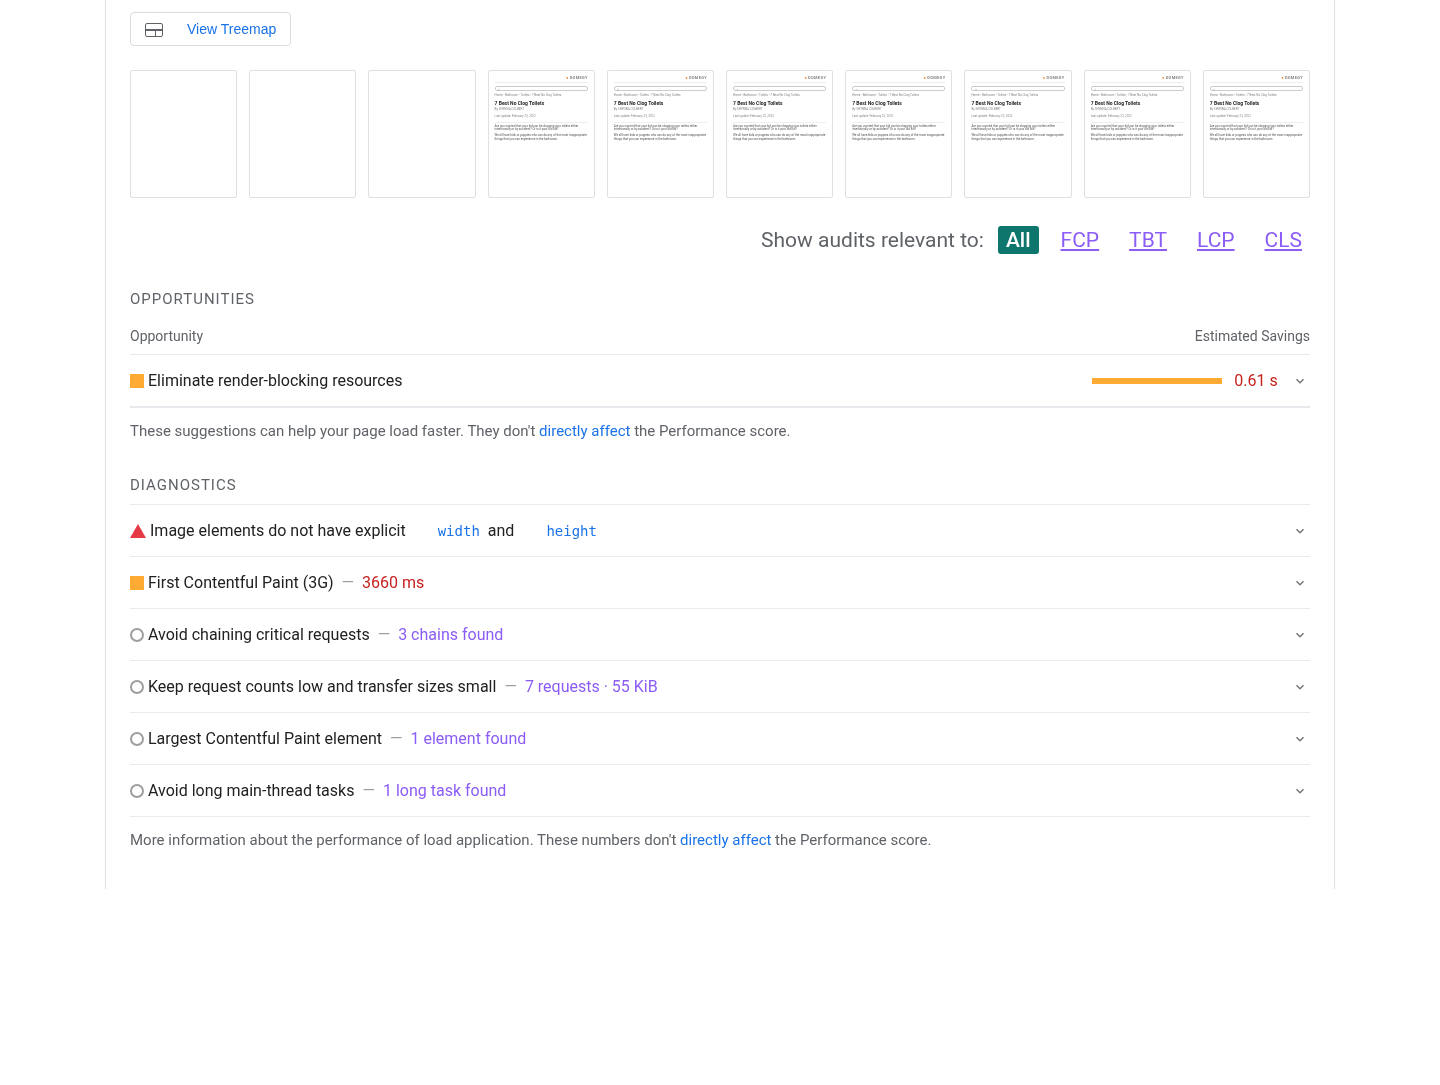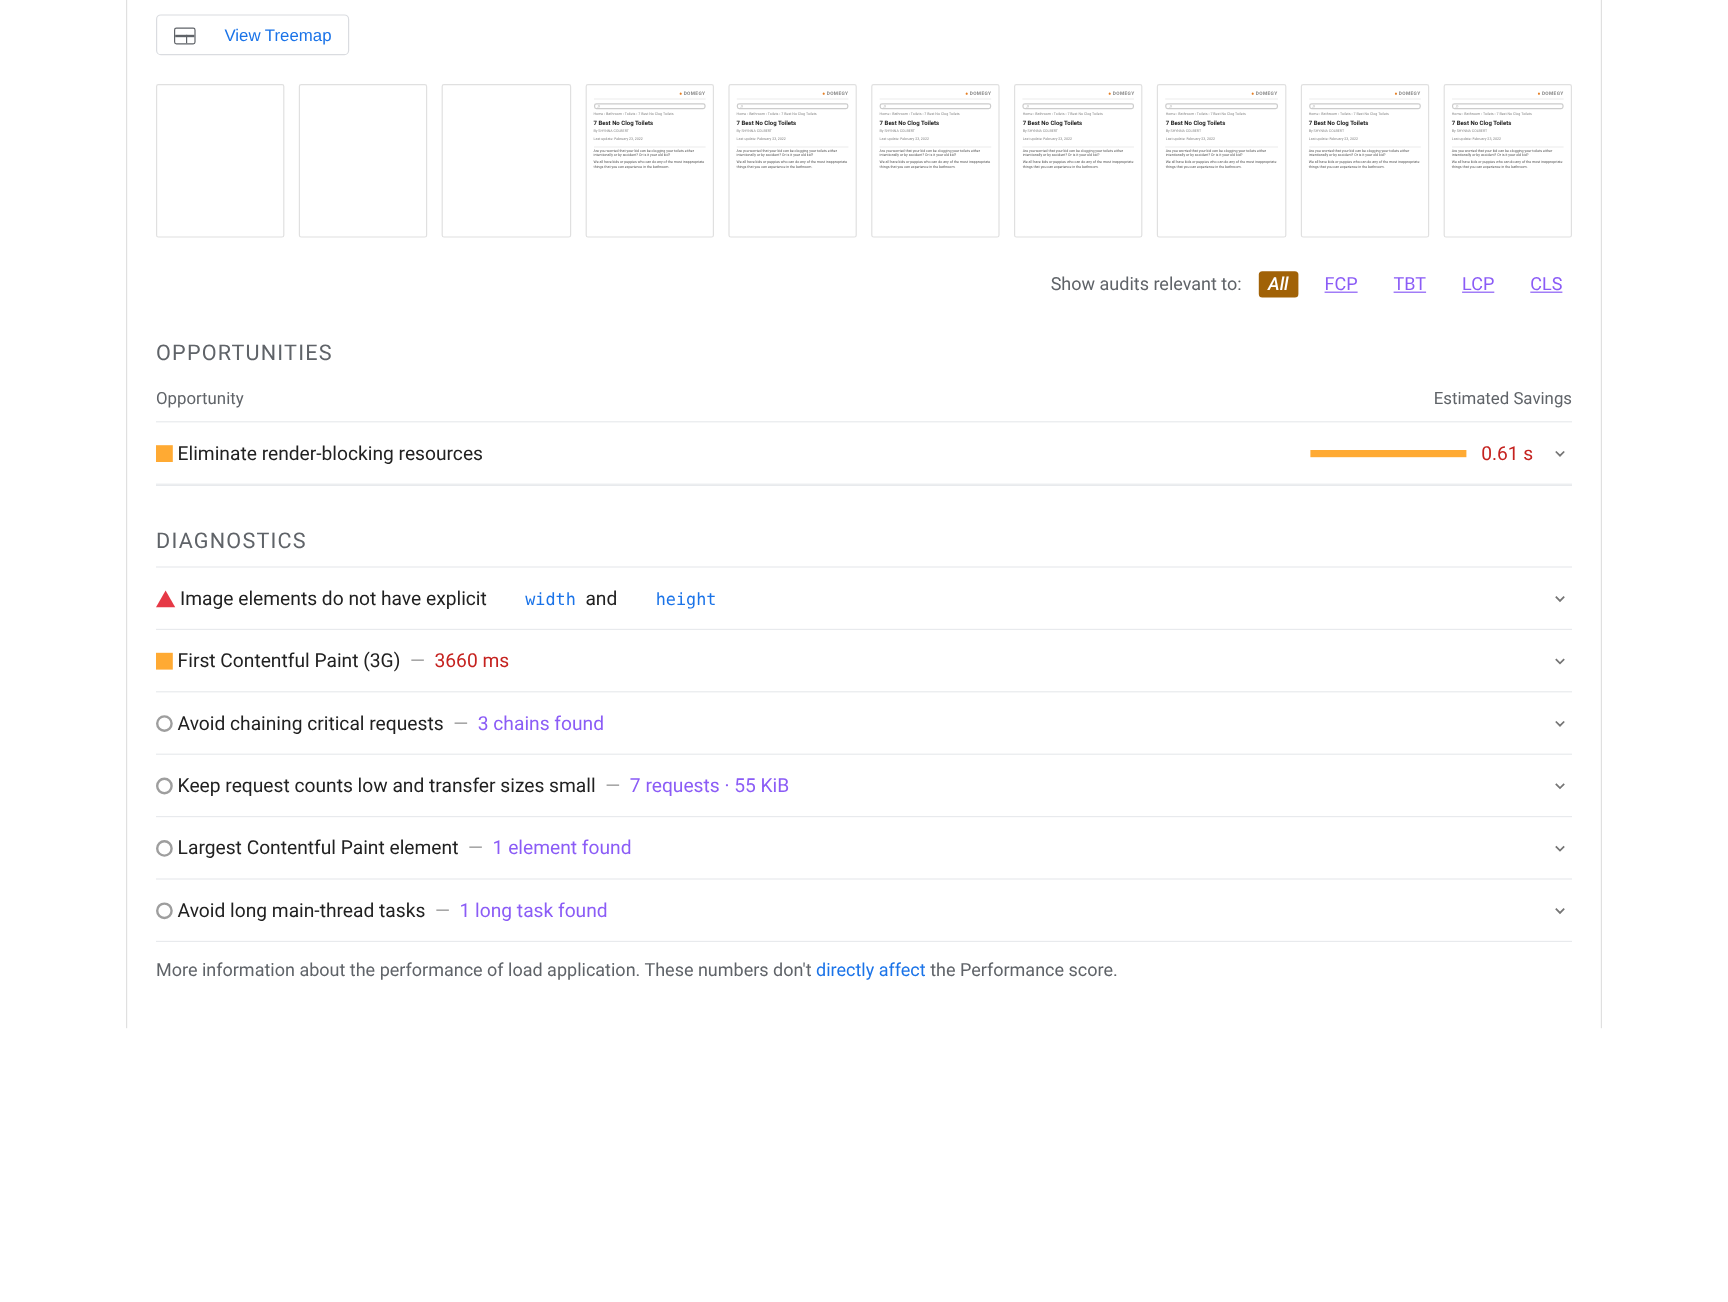--- a/index.html
+++ b/index.html
@@ -71,41 +71,40 @@
   .frame h1 { font-size: 5px; font-weight: 700; margin: 2px 0; }
   .frame .meta { color: #888; font-size: 3px; margin-bottom: 3px; }
   .frame p { color: #555; font-size: 3px; margin-bottom: 2px; }
 
   .filters {
     display: flex;
     justify-content: flex-end;
     align-items: center;
     gap: 14px;
     margin-top: 28px;
-    font-size: 15px;
+    font-size: 21px;
     text-align: center;
   }
   .filters .lbl { color: #5f6368; }
   .filters .chip {
     padding: 2px 8px;
     border-radius: 3px;
     text-decoration: underline;
     color: #8b5cf6;
     cursor: pointer;
   }
   .filters .chip.active {
-    background: #a16207;
+    background: #0f766e;
     color: #fff;
     text-decoration: none;
     font-weight: 500;
-    font-style: italic;
   }
 
   .section-title {
-    font-size: 18px;
+    font-size: 15px;
     letter-spacing: 1px;
     color: #5f6368;
     margin-top: 36px;
     margin-bottom: 10px;
   }
 
   .opp-head {
     display: flex;
     justify-content: space-between;
     color: #5f6368;
@@ -291,20 +290,23 @@
         <span class="bar" style="width:100%"></span>
       </span>
       <span class="savings">0.61 s</span>
       <span class="chev">
         <svg viewBox="0 0 24 24" fill="none" stroke="currentColor" stroke-width="2.5">
             <polyline points="6 9 12 15 18 9"></polyline>
           </svg>
       </span>
     </div>
   </div>
+  <p class="note">
+    <span>These suggestions can help your page load faster. They don't </span><a href="#">directly affect</a><span> the Performance score.</span>
+  </p>
 
   
   <div class="section-title">DIAGNOSTICS</div>
 
   <div class="diag-list" id="diag-list">
 
   <div class="row">
         <span class="badge tri"></span>
         <span class="title">Image elements do not have explicit <code>width</code> and <code>height</code></span>
         <span class="chev">

